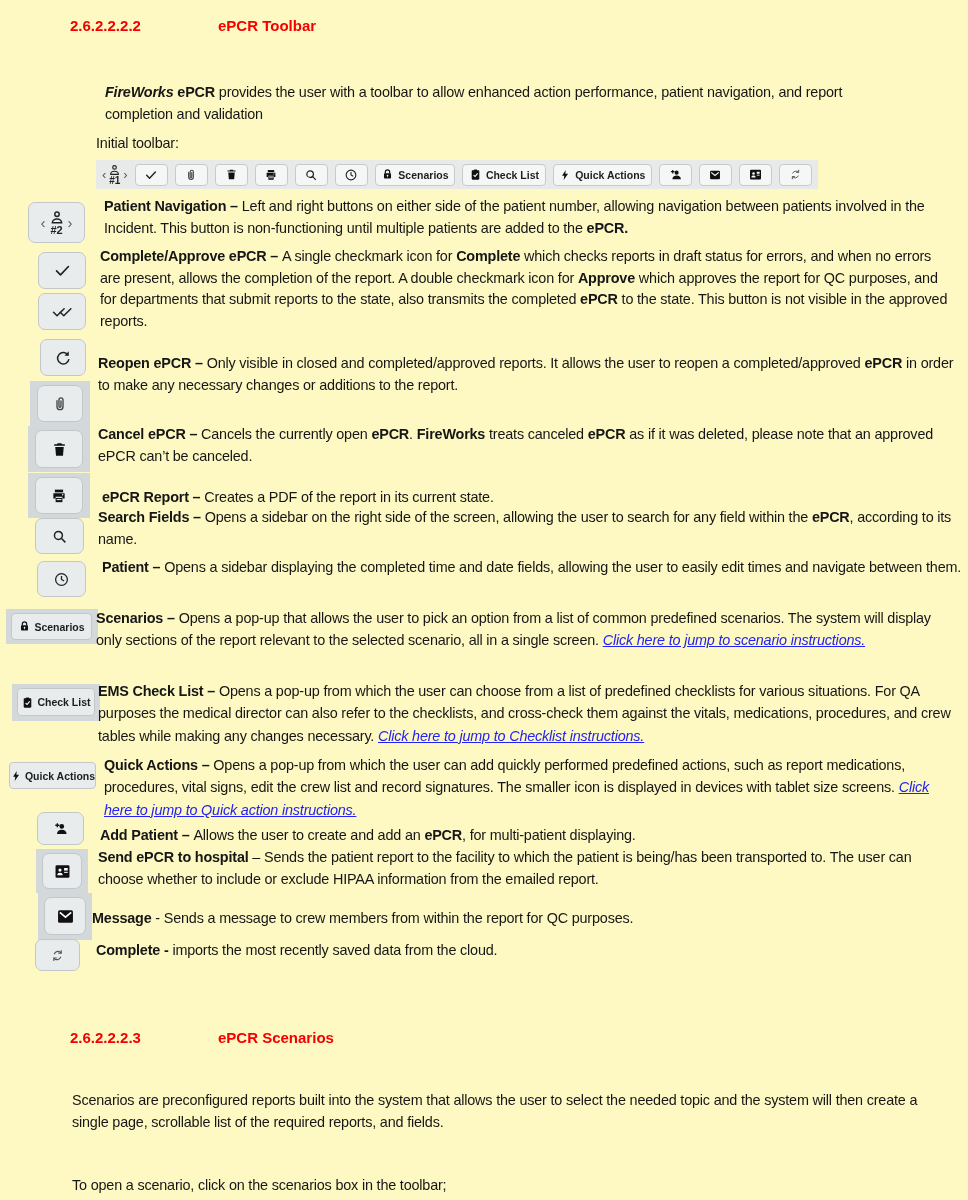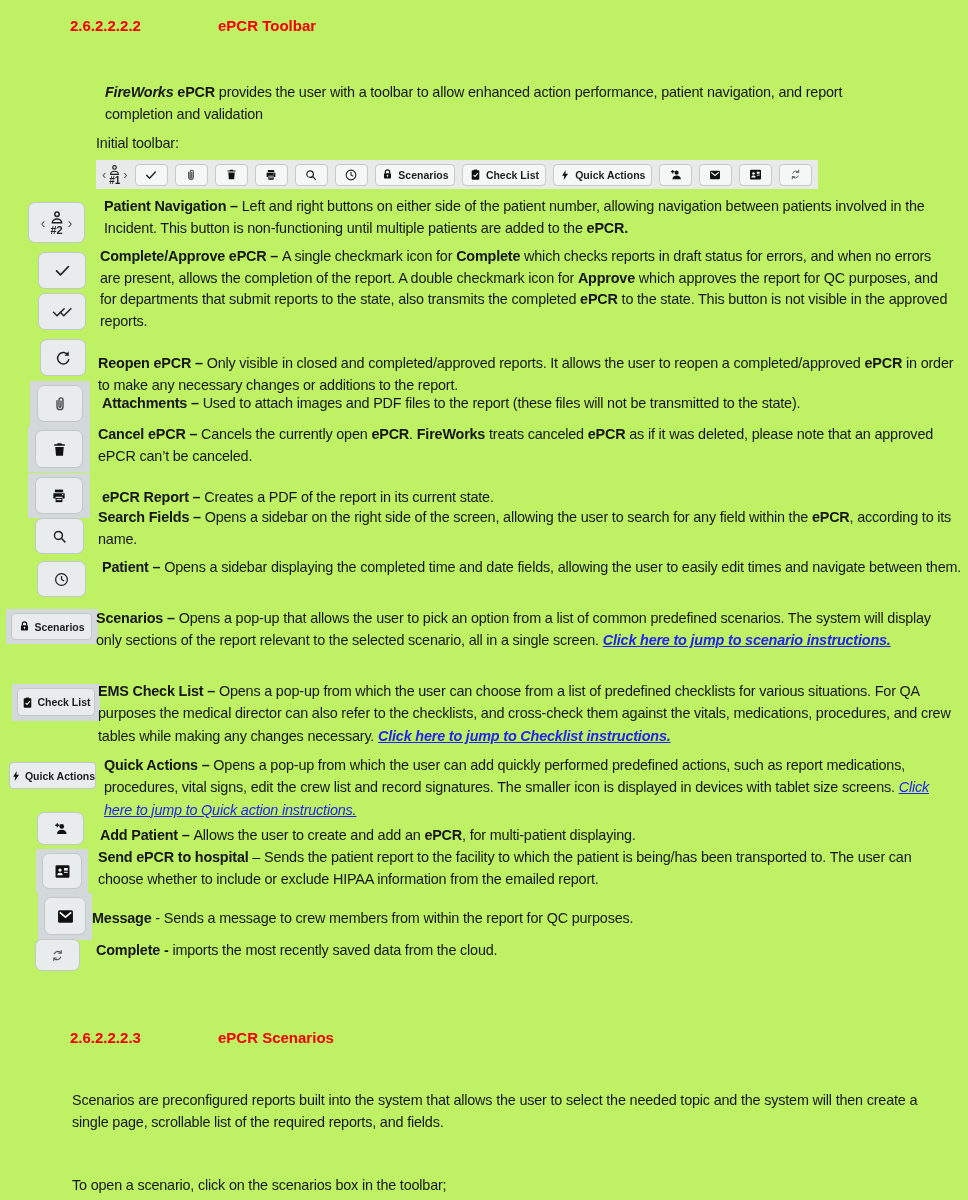--- a/index.html
+++ b/index.html
@@ -1,24 +1,24 @@
 <!DOCTYPE html>
 <html><head>
 <meta charset="utf-8">
 <style>
   html,body{margin:0;padding:0;background:#fff;}
-  .page{position:relative;width:968px;height:1200px;background:#bef264;overflow:hidden;
+  .page{position:relative;width:968px;height:1200px;background:#fef9c3;overflow:hidden;
         font-family:"Liberation Sans",sans-serif;color:#161616;}
   .hrow{position:absolute;display:flex;font-size:15px;font-weight:700;color:#f40000;}
   .hnum{width:148px;}
   .txt{position:absolute;font-size:14.4px;line-height:21.6px;letter-spacing:-0.18px;color:#161616;}
   .b{font-weight:700;}
   .i{font-style:italic;}
   a.link{color:#2222f2;font-style:italic;text-decoration:underline;}
-  a.link.b{font-weight:700;}
+  a.link.b{font-weight:400;}
   
   .tbar{position:absolute;left:96px;top:160px;width:722px;height:29px;background:#e8eaea;
         display:flex;align-items:center;gap:7px;padding:0 6px;box-sizing:border-box;}
   .tbtn{height:22px;min-width:33px;background:#f5f6f6;border:1px solid #c6cacc;border-radius:4px;
         display:flex;align-items:center;justify-content:center;gap:4px;padding:0 6px;
         box-sizing:border-box;font-size:10.5px;font-weight:700;color:#1d1d1d;white-space:nowrap;}
   .pnav{display:flex;align-items:center;gap:2px;}
   .pcol{display:flex;flex-direction:column;align-items:center;line-height:1;}
   .pnum{font-size:10px;font-weight:700;color:#222;margin-top:-1px;}
   .chev{color:#5a5a5a;font-size:13px;line-height:1;}
@@ -220,21 +220,20 @@
   <div class="txt" style="left:98px;top:353px;width:862px;"><span class="b">Reopen ePCR – </span><span>Only visible in closed and completed/approved reports. It allows the user to reopen a completed/approved </span><span class="b">ePCR</span><span> in order to make any necessary changes or additions to the report.</span></div>
 
   <div class="bdk" style="left:30px;top:381px;width:60px;height:45px;"></div>
   <div class="ibox" style="left:37px;top:385px;width:46px;height:37px;">
     <span>
         <svg width="18" height="18" viewBox="0 0 24 24" fill="none" stroke="#444" stroke-width="1.8" stroke-linecap="round">
           <path d="M8 7.5 V15.5 a4 4 0 0 0 8 0 V6.5 a2.7 2.7 0 0 0 -5.4 0 V15 a1.35 1.35 0 0 0 2.7 0 V8"></path>
         </svg>
       </span>
   </div>
-  <div class="txt" style="left:102px;top:393px;width:846px;"><span class="b">Attachments – </span><span>Used to attach images and PDF files to the report (these files will not be transmitted to the state).</span></div>
 
   <div class="bdk" style="left:28px;top:426px;width:62px;height:46px;"></div>
   <div class="ibox" style="left:35px;top:430px;width:48px;height:38px;">
     <span>
         <svg width="17" height="17" viewBox="0 0 24 24" fill="#111">
           <path d="M9.2 3.2 h5.6 l0.6 1.4 h4.1 v2 H4.5 v-2 h4.1 z"></path>
           <path d="M6 8.3 h12 l-1.1 12.5 H7.1 z"></path>
         </svg>
       </span>
   </div>

